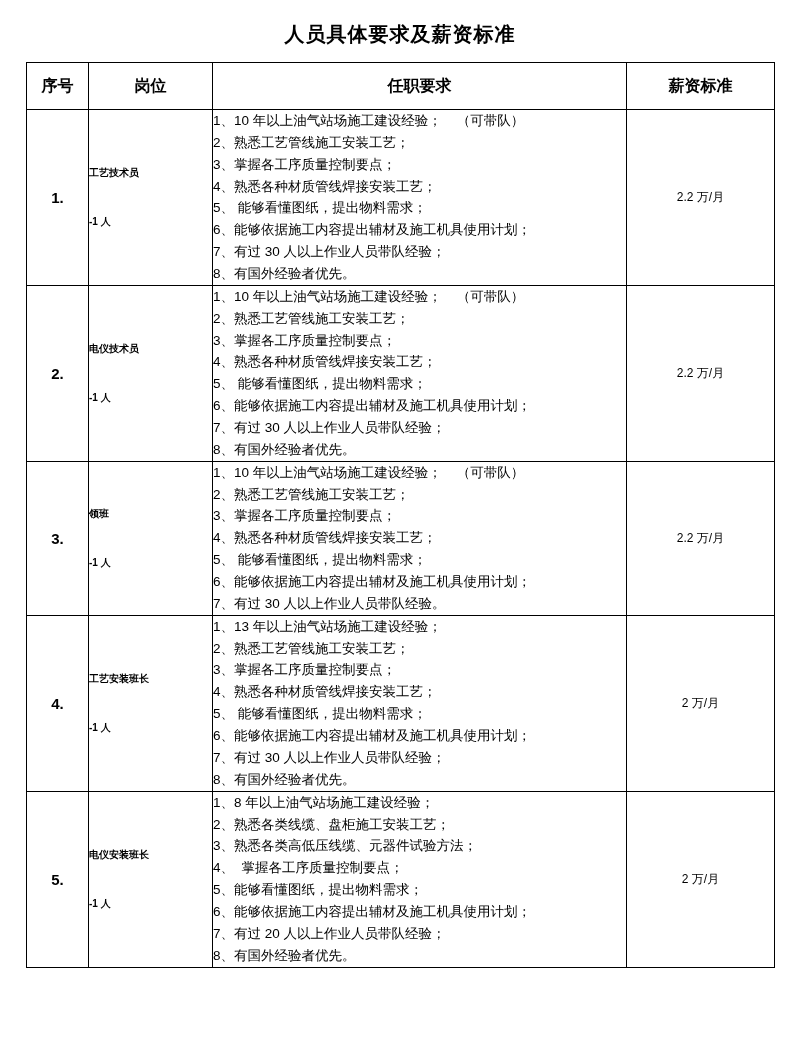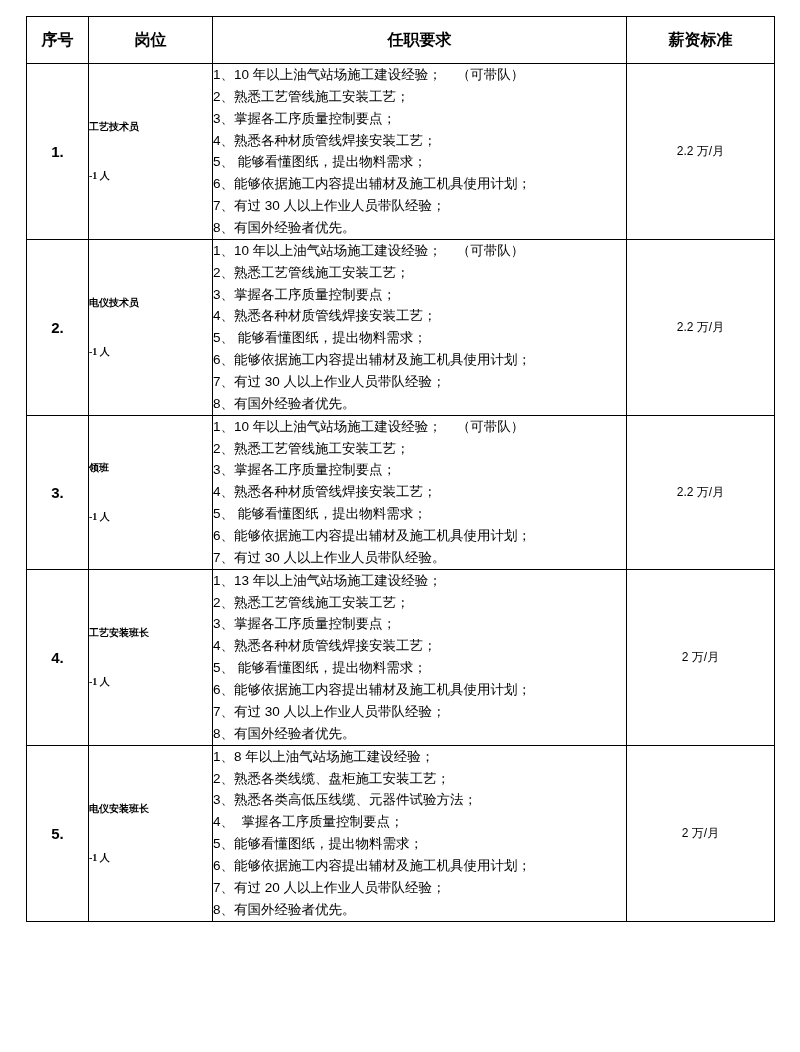--- a/index.html
+++ b/index.html
@@ -58,39 +58,40 @@
     vertical-align: middle;
   }
   td.cell-post {
     padding: 6px 8px 6px 14px;
     font-size: 10px;
     font-weight: bold;
     line-height: 1.1;
     vertical-align: middle;
   }
   .post-name { display: block; }
-  .post-count { display: block; margin-top: 38px; font-family: Liberation Serif, serif; }
+  .post-count { display: block; margin-top: 38px; }
   td.cell-req {
     padding: 10px 8px 10px 10px;
     font-size: 13.5px;
     line-height: 1.62;
     vertical-align: middle;
   }
   td.cell-req .line { white-space: pre-wrap; }
   td.cell-sal {
     text-align: center;
     font-size: 12px;
     vertical-align: middle;
   }
 </style>
 </head>
 <body>
 
 <div class="page">
 
+  <div class="doc-title">人员具体要求及薪资标准</div>
 
   <table class="req-table">
     <colgroup>
       <col class="col-no">
       <col class="col-post">
       <col class="col-req">
       <col class="col-sal">
     </colgroup>
     <thead>
       <tr>

